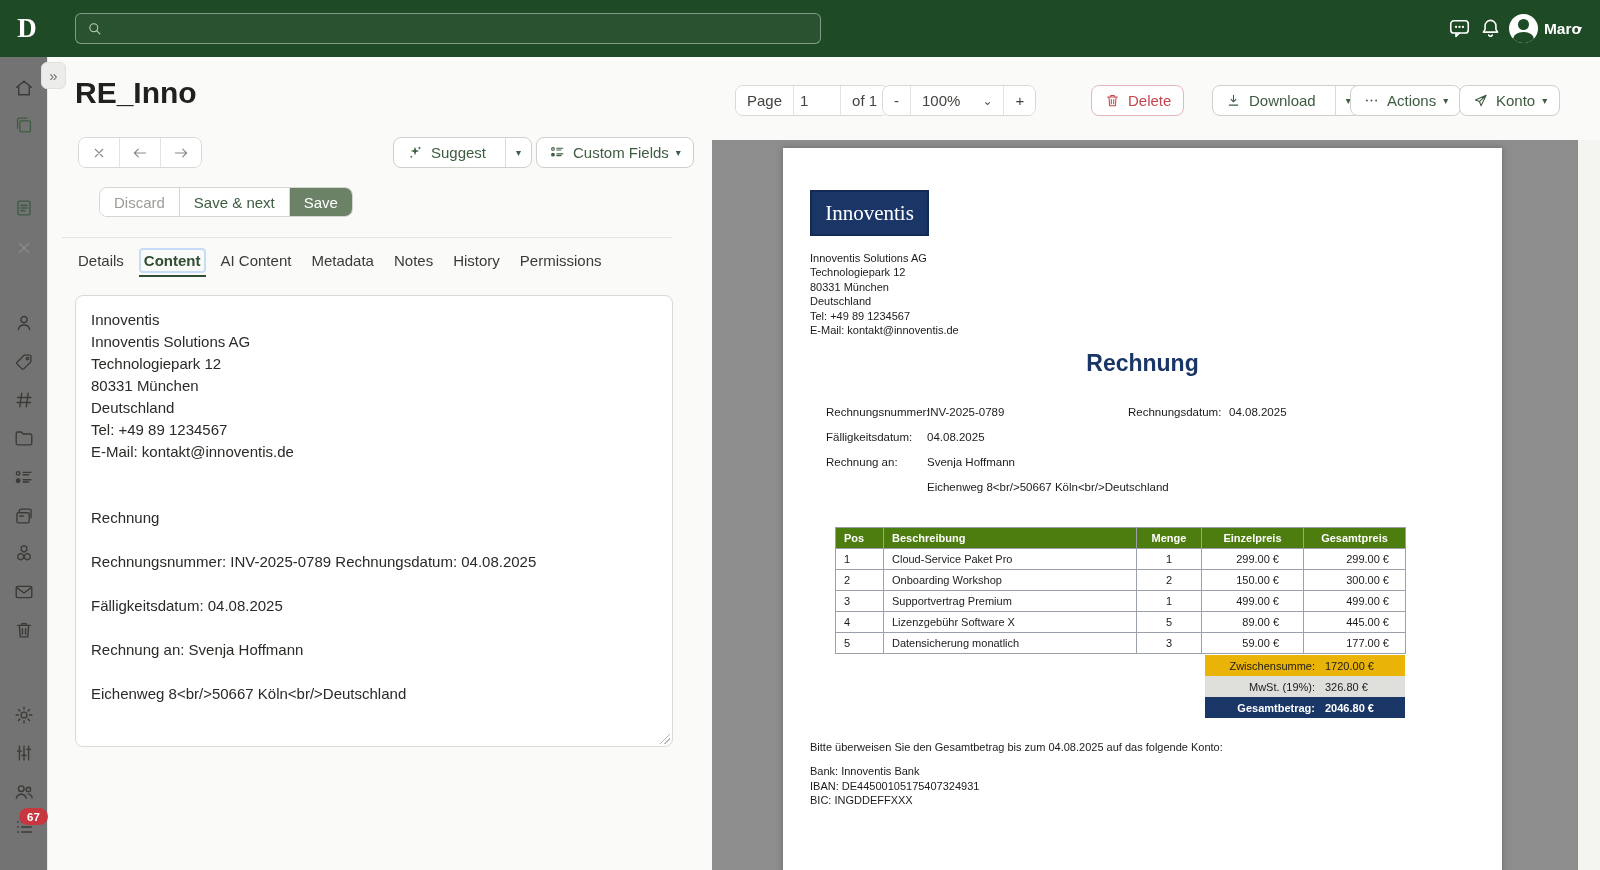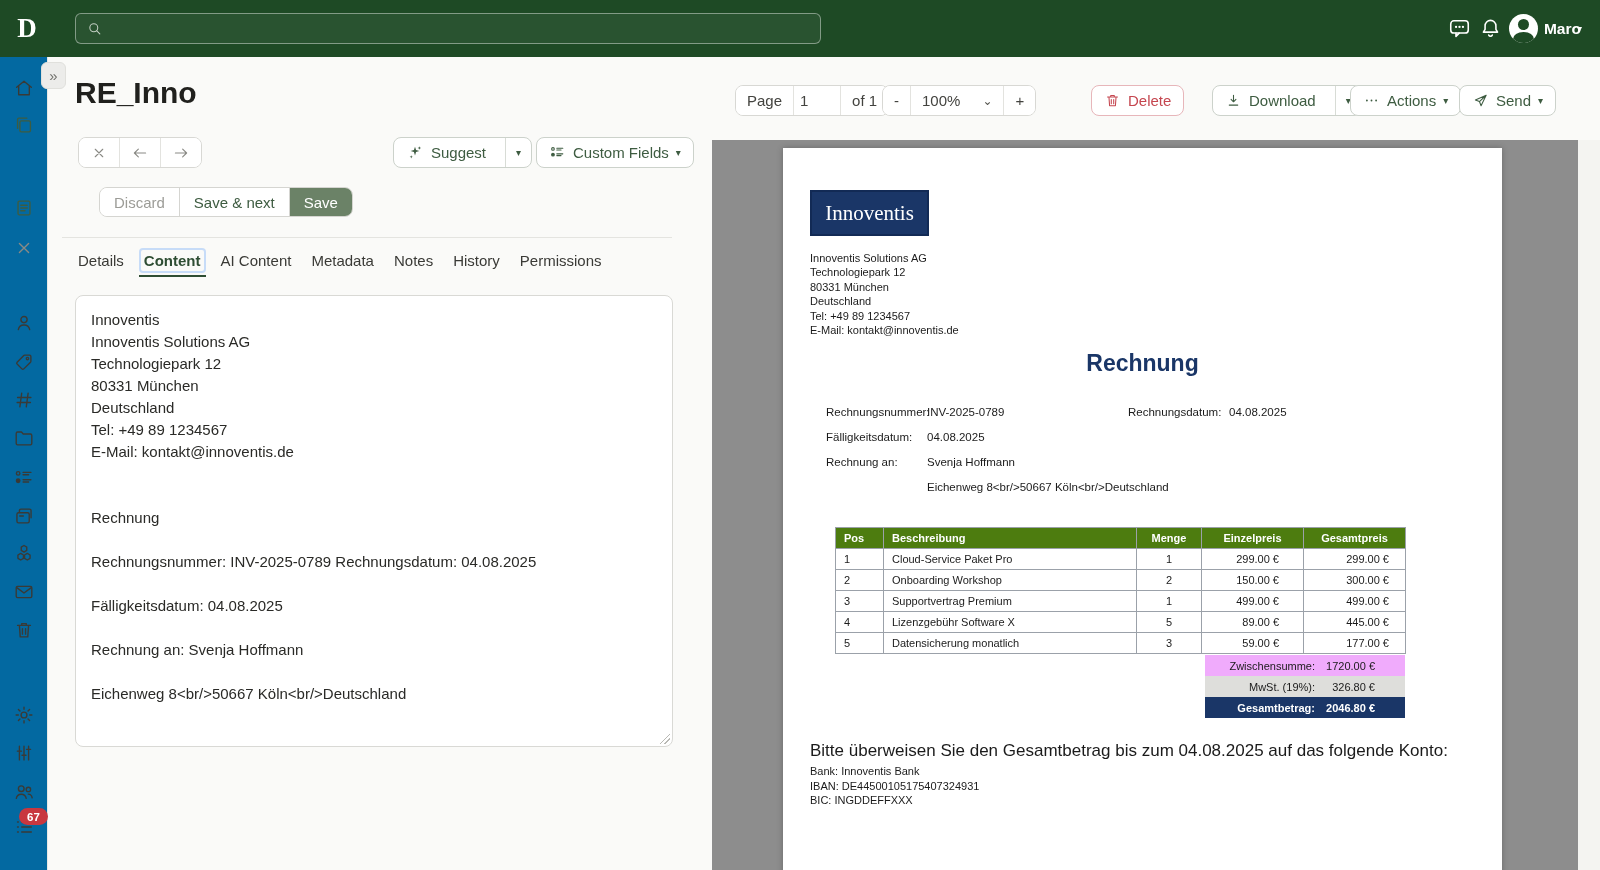--- a/index.html
+++ b/index.html
@@ -19,21 +19,21 @@
   .search input::placeholder{color:#b9c8ba}
   .top-right{position:absolute;right:18px;top:0;height:57px;display:flex;align-items:center;gap:6px;color:#fff}
   .tb-ic{width:25px;height:25px;color:#fff;cursor:pointer}
   .avatar{width:29px;height:29px;border-radius:50%;background:#fff;position:relative;overflow:hidden}
   .avatar .head{position:absolute;left:9px;top:5px;width:11px;height:11px;border-radius:50%;background:#1e4a25}
   .avatar .body{position:absolute;left:4px;top:18px;width:21px;height:14px;border-radius:50% 50% 0 0;background:#1e4a25}
   .username{font-size:15.5px;font-weight:700}
   .tb-caret{font-size:10px;margin-left:-10px}
 
   
-  .sidebar{position:absolute;left:0;top:57px;width:48px;height:813px;background:#0369a1;border-right:1px solid #e8e8e4;z-index:5}
+  .sidebar{position:absolute;left:0;top:57px;width:48px;height:813px;background:#737373;border-right:1px solid #e8e8e4;z-index:5}
   .side-item{position:absolute;left:13px;width:22px;height:22px;color:#3a3a36;cursor:pointer}
   .side-item.green{color:#3e5c41}
   .side-item svg{width:22px;height:22px}
   .expand-btn{position:absolute;left:41px;top:62px;width:25px;height:27px;background:#ececе8;background:#ececea;
               border:1px solid #e0e0dc;border-radius:6px;color:#72726d;font-size:15px;display:flex;align-items:center;
               justify-content:center;z-index:6;cursor:pointer}
   .count-badge{position:absolute;left:19px;top:751px;background:#c8373f;color:#fff;font-size:11.5px;font-weight:700;
                padding:2.5px 8px;border-radius:10px;z-index:7}
 
   
@@ -87,25 +87,25 @@
   .inv-table th,.inv-table td{border:1px solid #9ba1a9;height:21px;padding:0 8px;overflow:hidden;white-space:nowrap}
   .inv-table th{background:#4d7c0f;color:#fff;font-weight:700;text-align:center}
   .inv-table th.c0,.inv-table th.c1{text-align:left}
   .inv-table td.c0,.inv-table td.c1{text-align:left}
   .inv-table td.c2{text-align:center}
   .inv-table td.c3{text-align:right;padding-right:24px}
   .inv-table td.c4{text-align:right;padding-right:16px}
   .totals{position:absolute;left:422px;top:507px;width:200px;font-size:11px;color:#1b1b1b}
   .total-row{display:flex;height:21px;align-items:center}
   .total-row .tl{flex:1;text-align:right;padding-right:10px}
-  .total-row .tv{width:80px;text-align:right;padding-right:30px}
-  .total-row.t0{background:#f0abfc}
+  .total-row .tv{width:80px;padding-right:6px}
+  .total-row.t0{background:#eab308}
   .total-row.t1{background:#dededb}
   .total-row.t2{background:#1a3667;color:#fff;font-weight:700}
-  .foot-note{position:absolute;left:27px;top:593px;font-size:17px;color:#1b1b1b}
+  .foot-note{position:absolute;left:27px;top:593px;font-size:11px;color:#1b1b1b}
   .bank{position:absolute;left:27px;top:616px;font-size:11px;line-height:14.6px;color:#1b1b1b}
 </style>
 </head>
 <body>
 
 <div class="topbar">
   <div class="brand">D</div>
   <div class="search">
     <svg class="ic" viewBox="0 0 24 24">
         <circle cx="11" cy="11" r="5.6"></circle>
@@ -280,21 +280,21 @@
       <circle cx="12" cy="12" r="1.3" fill="currentColor" stroke="none"></circle>
       <circle cx="18.5" cy="12" r="1.3" fill="currentColor" stroke="none"></circle>
     </svg>
   <span>Actions</span>
   <span class="caret">▾</span>
 </div>
 <div class="btn" style="left:1459px;top:85px">
   <svg class="ic" viewBox="0 0 24 24">
       <path d="M20 4.6 4.8 11.2l5.7 2.3 2.3 5.9zM10.5 13.5 20 4.6"></path>
     </svg>
-  <span>Send</span>
+  <span>Konto</span>
   <span class="caret">▾</span>
 </div>
 
 <div class="seg-group" style="left:78px;top:137px">
   <div class="seg">
       <svg class="ic" viewBox="0 0 24 24">
         <path d="M7 7l10 10M17 7 7 17"></path>
       </svg>
     </div>
   <div class="seg">

